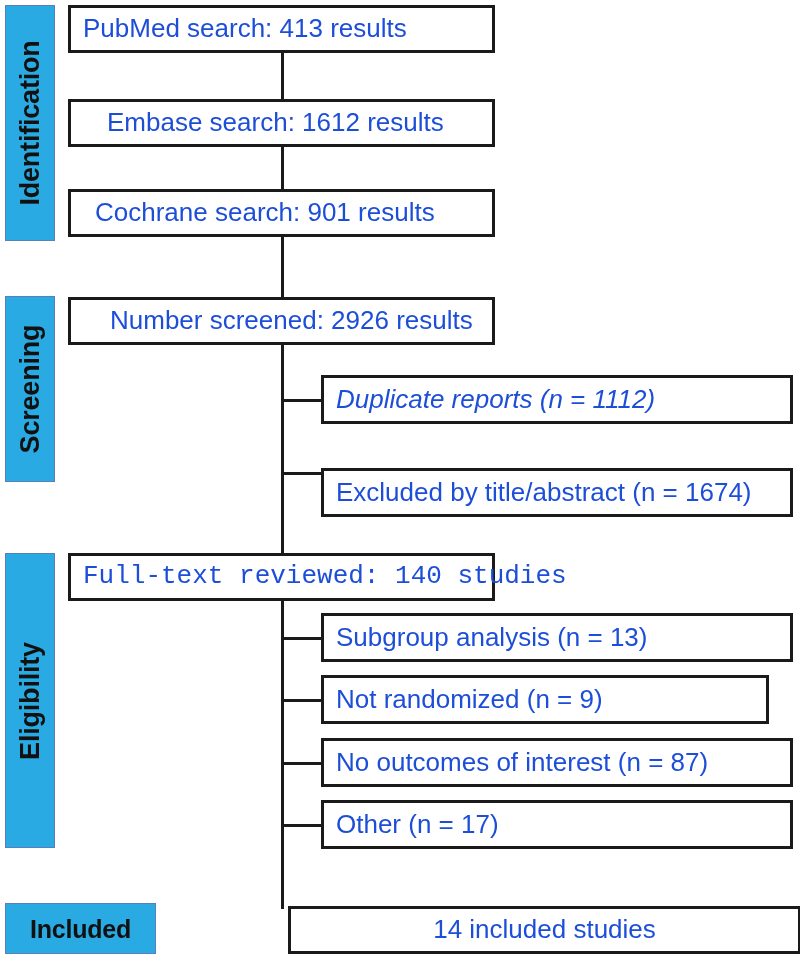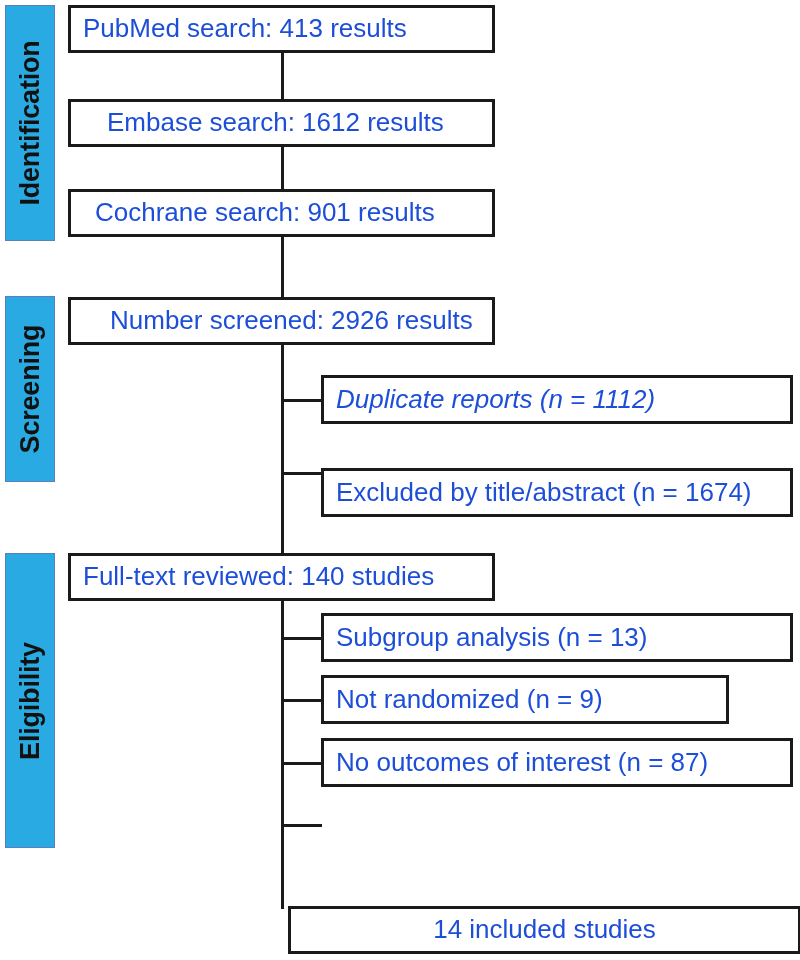--- a/index.html
+++ b/index.html
@@ -88,20 +88,23 @@
   </div>
 
   <div class="stage-bar" style="left:5px; top:296px; width:50px; height:186px;">
     <span class="stage-bar-label">Screening</span>
   </div>
 
   <div class="stage-bar" style="left:5px; top:553px; width:50px; height:295px;">
     <span class="stage-bar-label">Eligibility</span>
   </div>
 
+  <div class="stage-bar" style="left:5px; top:903px; width:151px; height:51px;">
+    <span class="stage-bar-label horizontal">Included</span>
+  </div>
 
   <div class="conn-v" style="left:281px; top:52px; height:48px;"></div>
   <div class="conn-v" style="left:281px; top:146px; height:44px;"></div>
   <div class="conn-v" style="left:281px; top:236px; height:62px;"></div>
 
   <div class="flow-box" style="left:68px; top:5px; width:427px; height:48px;">
     <span class="box-text">PubMed search: 413 results</span>
   </div>
 
   <div class="flow-box" style="left:68px; top:99px; width:427px; height:48px;padding-left:24px;">
@@ -121,40 +124,43 @@
   <div class="conn-h" style="left:281px; top:472px; width:41px;"></div>
 
   <div class="flow-box" style="left:321px; top:375px; width:472px; height:49px;font-style:italic;">
     <span class="box-text">Duplicate reports (n = 1112)</span>
   </div>
 
   <div class="flow-box" style="left:321px; top:468px; width:472px; height:49px;">
     <span class="box-text">Excluded by title/abstract (n = 1674)</span>
   </div>
 
-  <div class="flow-box" style="left:68px; top:553px; width:427px; height:48px;">
+  <div class="flow-box" style="left:68px; top:553px; width:427px; height:48px;font-family:Liberation Mono, monospace;">
     <span class="box-text">Full-text reviewed: 140 studies</span>
   </div>
 
   <div class="conn-v" style="left:281px; top:601px; height:308px;"></div>
   <div class="conn-h" style="left:281px; top:637px; width:41px;"></div>
   <div class="conn-h" style="left:281px; top:699px; width:41px;"></div>
   <div class="conn-h" style="left:281px; top:762px; width:41px;"></div>
   <div class="conn-h" style="left:281px; top:824px; width:41px;"></div>
 
   <div class="flow-box" style="left:321px; top:613px; width:472px; height:49px;text-align:right;">
     <span class="box-text">Subgroup analysis (n = 13)</span>
   </div>
 
-  <div class="flow-box" style="left:321px; top:675px; width:408px; height:49px;">
+  <div class="flow-box" style="left:321px; top:675px; width:448px; height:49px;">
     <span class="box-text">Not randomized (n = 9)</span>
   </div>
 
   <div class="flow-box" style="left:321px; top:738px; width:472px; height:49px;">
     <span class="box-text">No outcomes of interest (n = 87)</span>
   </div>
 
+  <div class="flow-box" style="left:321px; top:800px; width:472px; height:49px;">
+    <span class="box-text">Other (n = 17)</span>
+  </div>
 
   <div class="flow-box centered" style="left:280px; top:906px; width:513px; height:48px;">
     <span class="box-text">14 included studies</span>
   </div>
 
 </div>
 
 </body></html>

